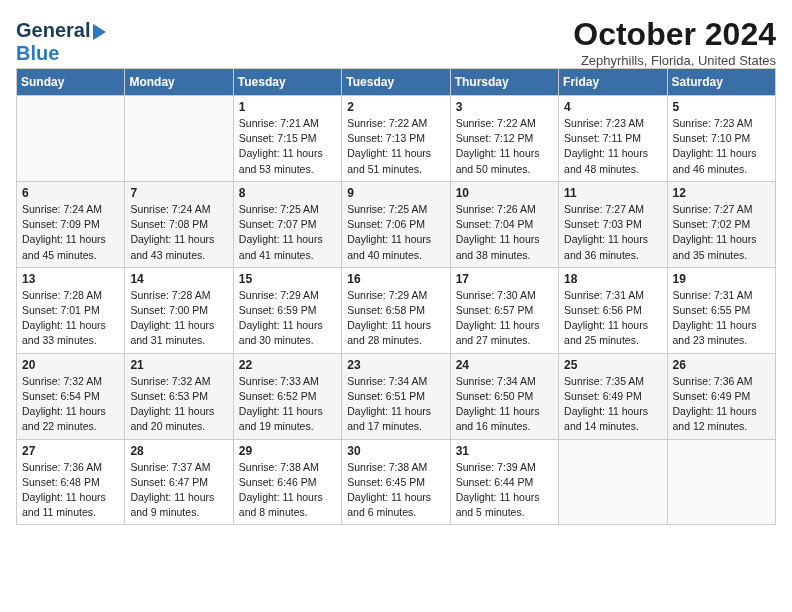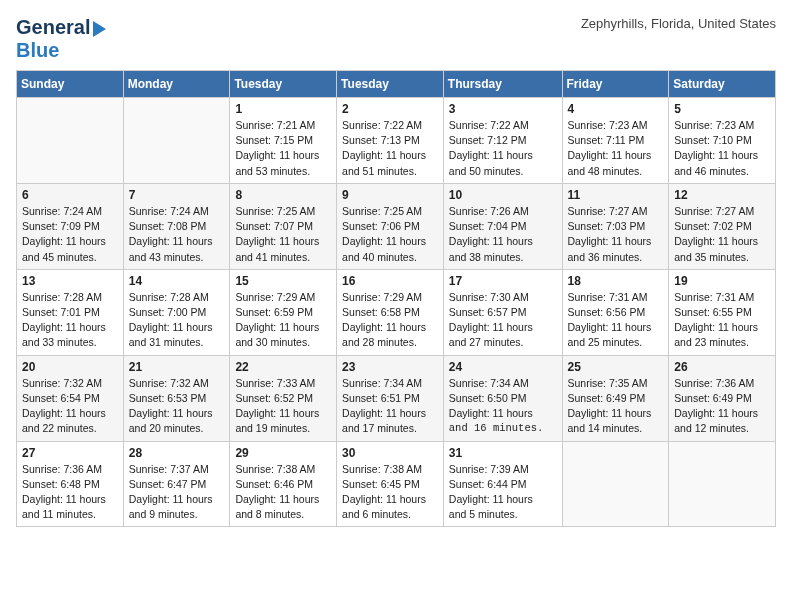--- a/index.html
+++ b/index.html
@@ -6,22 +6,21 @@
     body {
       font-family: Arial, sans-serif;
       background: #fff;
       width: 792px;
       min-height: 612px;
       padding: 16px;
     }
     .header {
       display: flex;
       justify-content: space-between;
-      align-items: flex-start;
-      margin-bottom: 8px;
+      align-items: center;
     }
     .logo {
       display: flex;
       flex-direction: column;
       align-items: flex-start;
     }
     .logo-line {
       display: flex;
       align-items: center;
     }
@@ -85,20 +84,21 @@
   <div class="logo">
     <div class="logo-line">
       <span style="font-size:20px;font-weight:bold;color:#1a3a5c;">General</span>
       <span style="display:inline-block;width:0;height:0;border-top:8px solid transparent;border-bottom:8px solid transparent;border-left:13px solid #2a7abf;margin-left:3px;margin-bottom:-2px;"></span>
     </div>
     <div>
       <span style="font-size:20px;font-weight:bold;color:#2a7abf;">Blue</span>
     </div>
   </div>
   <div class="title-block">
+    <h1>October 2024</h1>
     <h2>Zephyrhills, Florida, United States</h2>
   </div>
 </div>
 
 <table>
   <thead>
     <tr>
     <th>Sunday</th>
         <th>Monday</th>
         <th>Tuesday</th>
@@ -324,21 +324,21 @@
             <span style="display: block;">Daylight: 11 hours</span>
             <span style="display: block;">and 17 minutes.</span>
           </div>
         </td>
         <td>
           <span class="day-num">24</span>
           <div class="cell-content">
             <span style="display: block;">Sunrise: 7:34 AM</span>
             <span style="display: block;">Sunset: 6:50 PM</span>
             <span style="display: block;">Daylight: 11 hours</span>
-            <span style="display: block; font-family: Liberation Mono, monospace;">and 16 minutes.</span>
+            <span style="display: block;">and 16 minutes.</span>
           </div>
         </td>
         <td>
           <span class="day-num">25</span>
           <div class="cell-content">
             <span style="display: block;">Sunrise: 7:35 AM</span>
             <span style="display: block;">Sunset: 6:49 PM</span>
             <span style="display: block;">Daylight: 11 hours</span>
             <span style="display: block;">and 14 minutes.</span>
           </div>

